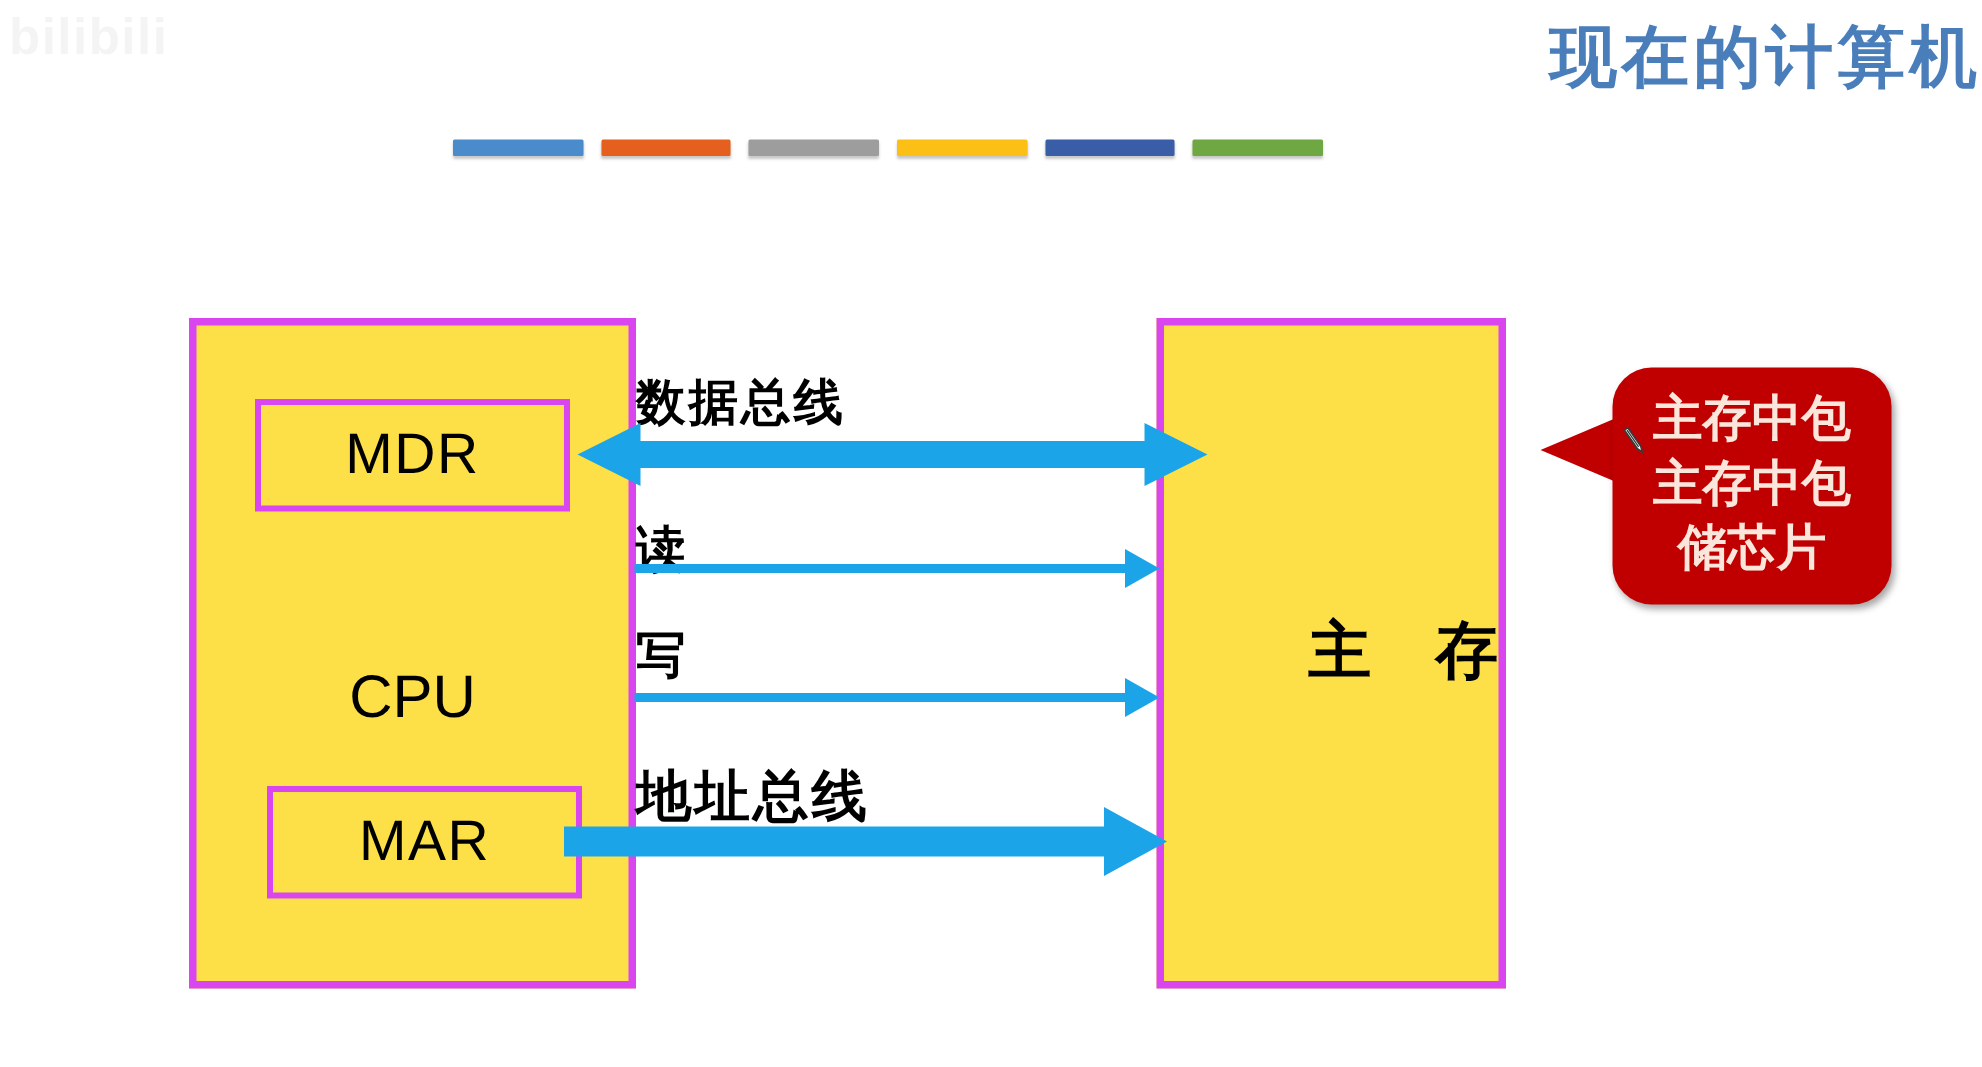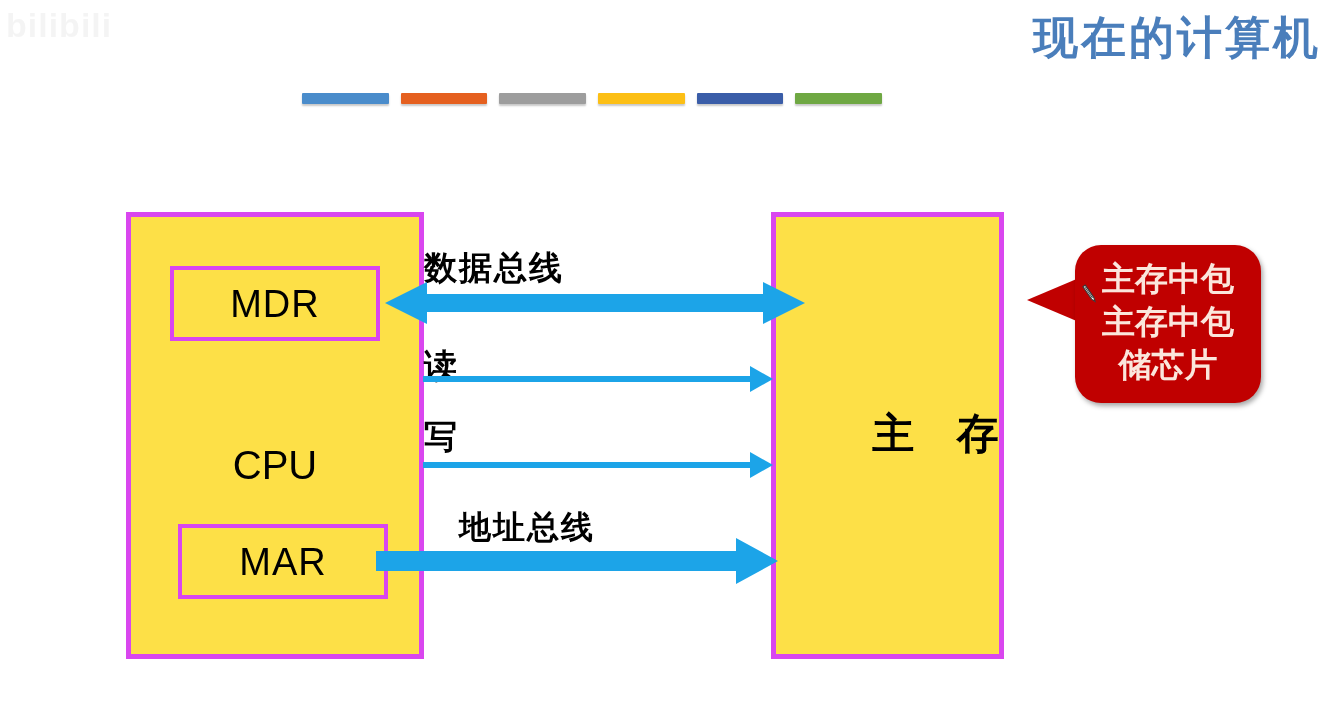--- a/index.html
+++ b/index.html
@@ -138,21 +138,21 @@
     position: absolute;
     text-align: left;
     font-family: "DejaVu Serif", "Liberation Serif", serif;
     font-weight: bold;
     color: #000000;
     white-space: nowrap;
   }
   #label-data { left: 424px; top: 246px; width: 348px; font-size: 33px; letter-spacing: 2px; }
   #label-read { left: 424px; top: 344px; width: 348px; font-size: 33px; }
   #label-write{ left: 424px; top: 415px; width: 348px; font-size: 33px; }
-  #label-addr { left: 424px; top: 506px; width: 348px; font-size: 32px; letter-spacing: 2px; margin-left: 35px; }
+  #label-addr { left: 424px; top: 506px; width: 348px; font-size: 37px; letter-spacing: 2px; }
 
   
   #arrows {
     position: absolute;
     left: 0;
     top: 0;
     width: 1321px;
     height: 711px;
     pointer-events: none;
   }

